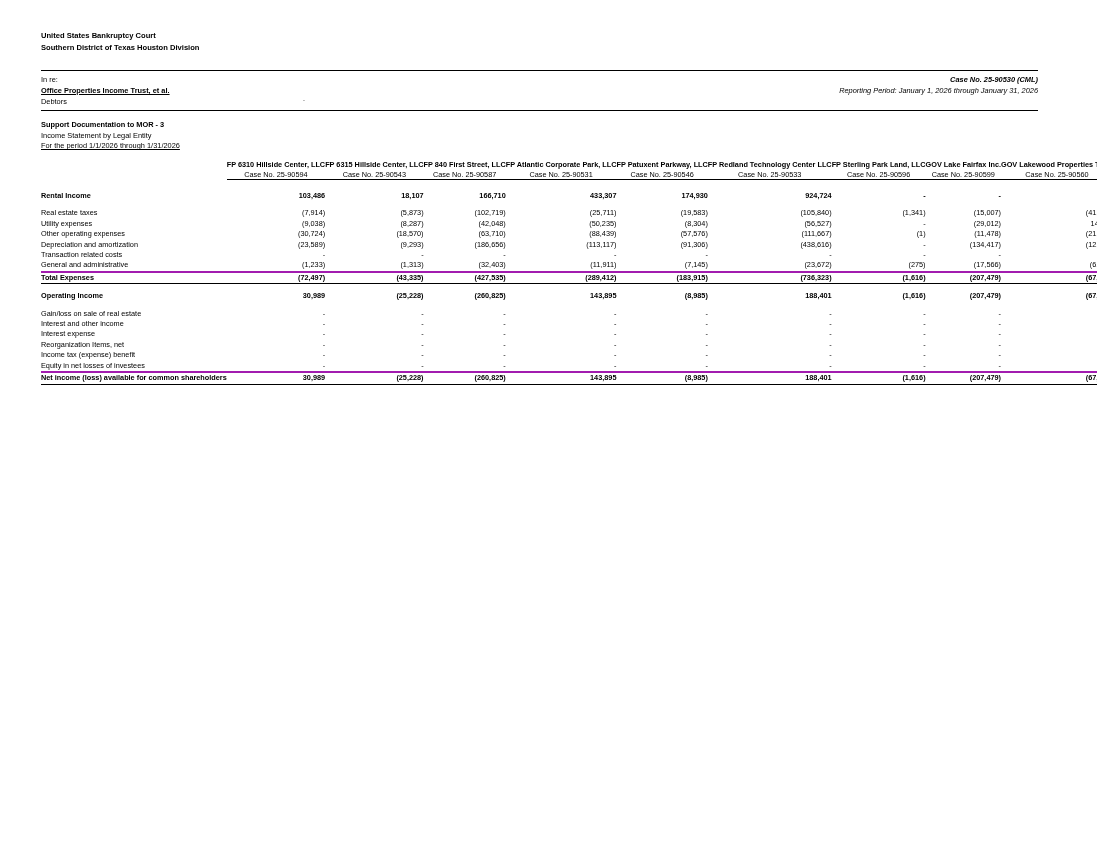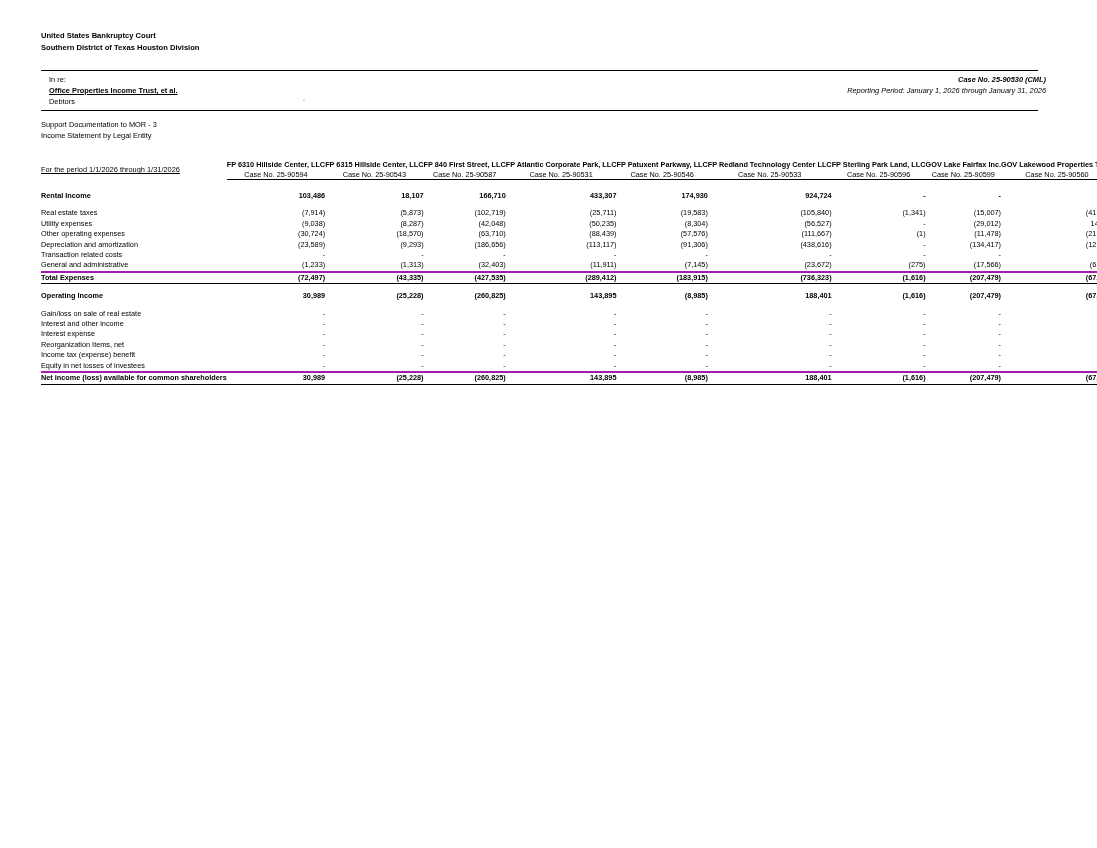--- a/index.html
+++ b/index.html
@@ -33,21 +33,21 @@
     position: absolute;
     left: 41px;
     width: 997px;
     border-top: 1px solid #000;
   }
   .rule-top { top: 70px; }
   .rule-bottom { top: 110px; }
 
   .case-head {
     position: absolute;
-    left: 49px;
+    left: 41px;
     top: 74px;
     width: 997px;
     height: 34px;
   }
   .case-head .left {
     position: absolute;
     left: 0;
     top: 0;
     line-height: 11px;
     font-size: 7.4px;
@@ -70,22 +70,22 @@
     font-size: 7px;
   }
 
   .support-block {
     position: absolute;
     left: 41px;
     top: 120px;
     line-height: 10.6px;
     font-size: 7.4px;
   }
-  .support-block .b { font-weight: normal; }
-  .support-block .u { text-decoration: underline; margin-top: 24px; }
+  .support-block .b { font-weight: bold; }
+  .support-block .u { text-decoration: underline; }
 
   table.fin {
     position: absolute;
     left: 41px;
     top: 160px;
     width: 997px;
     border-collapse: collapse;
     font-size: 7.3px;
   }
   table.fin th, table.fin td {

